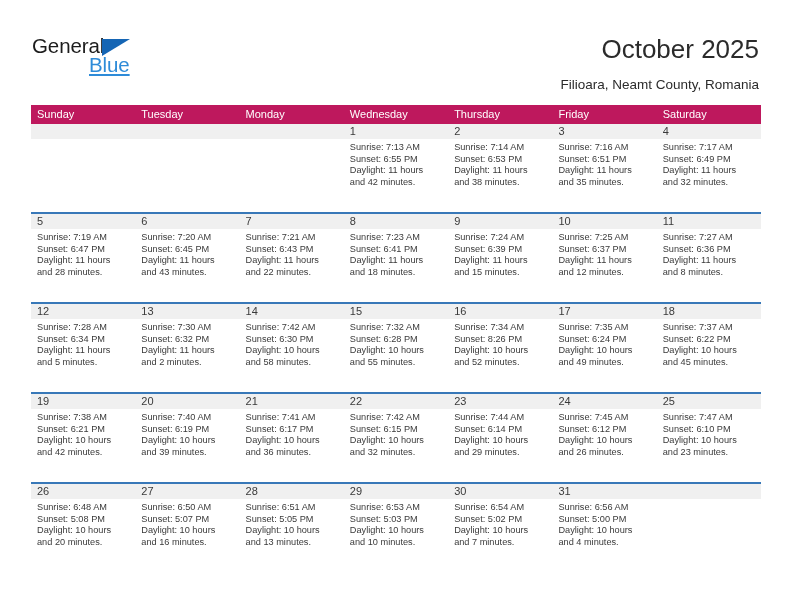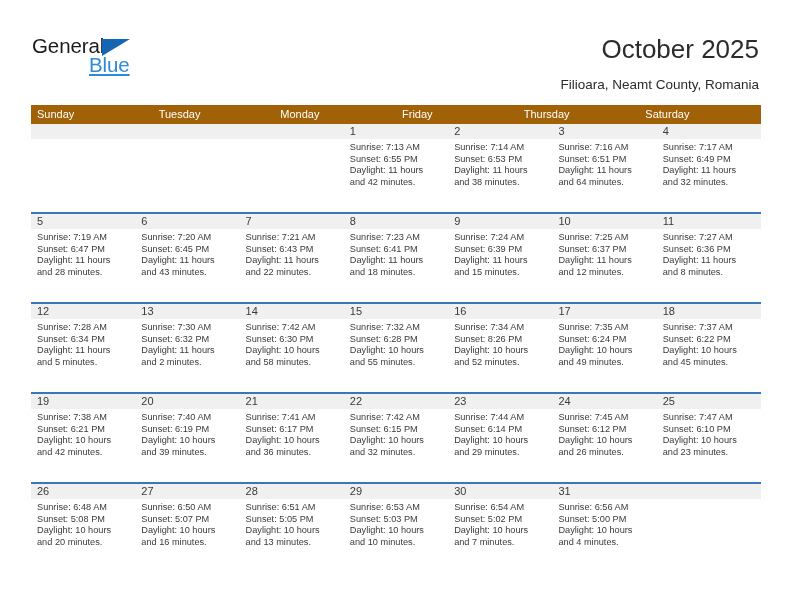--- a/index.html
+++ b/index.html
@@ -80,21 +80,21 @@
   
   .cal {
     position: absolute;
     left: 31px; top: 105px;
     width: 730px;
   }
   .weekdays {
     display: flex;
     width: 730px;
     height: 19px;
-    background: #a16207;
+    background: #be185d;
   }
   .weekday {
     flex: 1 1 0;
     color: #ffffff;
     font-size: 11px;
     line-height: 19px;
     padding-left: 6px;
     white-space: nowrap;
     overflow: hidden;
   }
@@ -149,22 +149,23 @@
     </div>
     <div class="title">October 2025</div>
     <div class="subtitle">Filioara, Neamt County, Romania</div>
   </div>
 
   <div class="cal">
     <div class="weekdays">
         <div class="weekday">Sunday</div>
         <div class="weekday">Tuesday</div>
         <div class="weekday">Monday</div>
+        <div class="weekday">Wednesday</div>
+        <div class="weekday">Thursday</div>
         <div class="weekday">Friday</div>
-        <div class="weekday">Thursday</div>
         <div class="weekday">Saturday</div>
       </div>
     <div id="weeks-container">
         <div class="week">
           <div class="week-row">
             <div class="cell empty">
               <div class="band"></div>
               <div class="daynum"></div>
             </div>
             <div class="cell empty">
@@ -195,21 +196,21 @@
                 <div>and 38 minutes.</div>
               </div>
             </div>
             <div class="cell">
               <div class="band"></div>
               <div class="daynum">3</div>
               <div class="info">
                 <div>Sunrise: 7:16 AM</div>
                 <div>Sunset: 6:51 PM</div>
                 <div>Daylight: 11 hours</div>
-                <div>and 64 minutes.</div>
+                <div>and 35 minutes.</div>
               </div>
             </div>
             <div class="cell">
               <div class="band"></div>
               <div class="daynum">4</div>
               <div class="info">
                 <div>Sunrise: 7:17 AM</div>
                 <div>Sunset: 6:49 PM</div>
                 <div>Daylight: 11 hours</div>
                 <div>and 32 minutes.</div>

